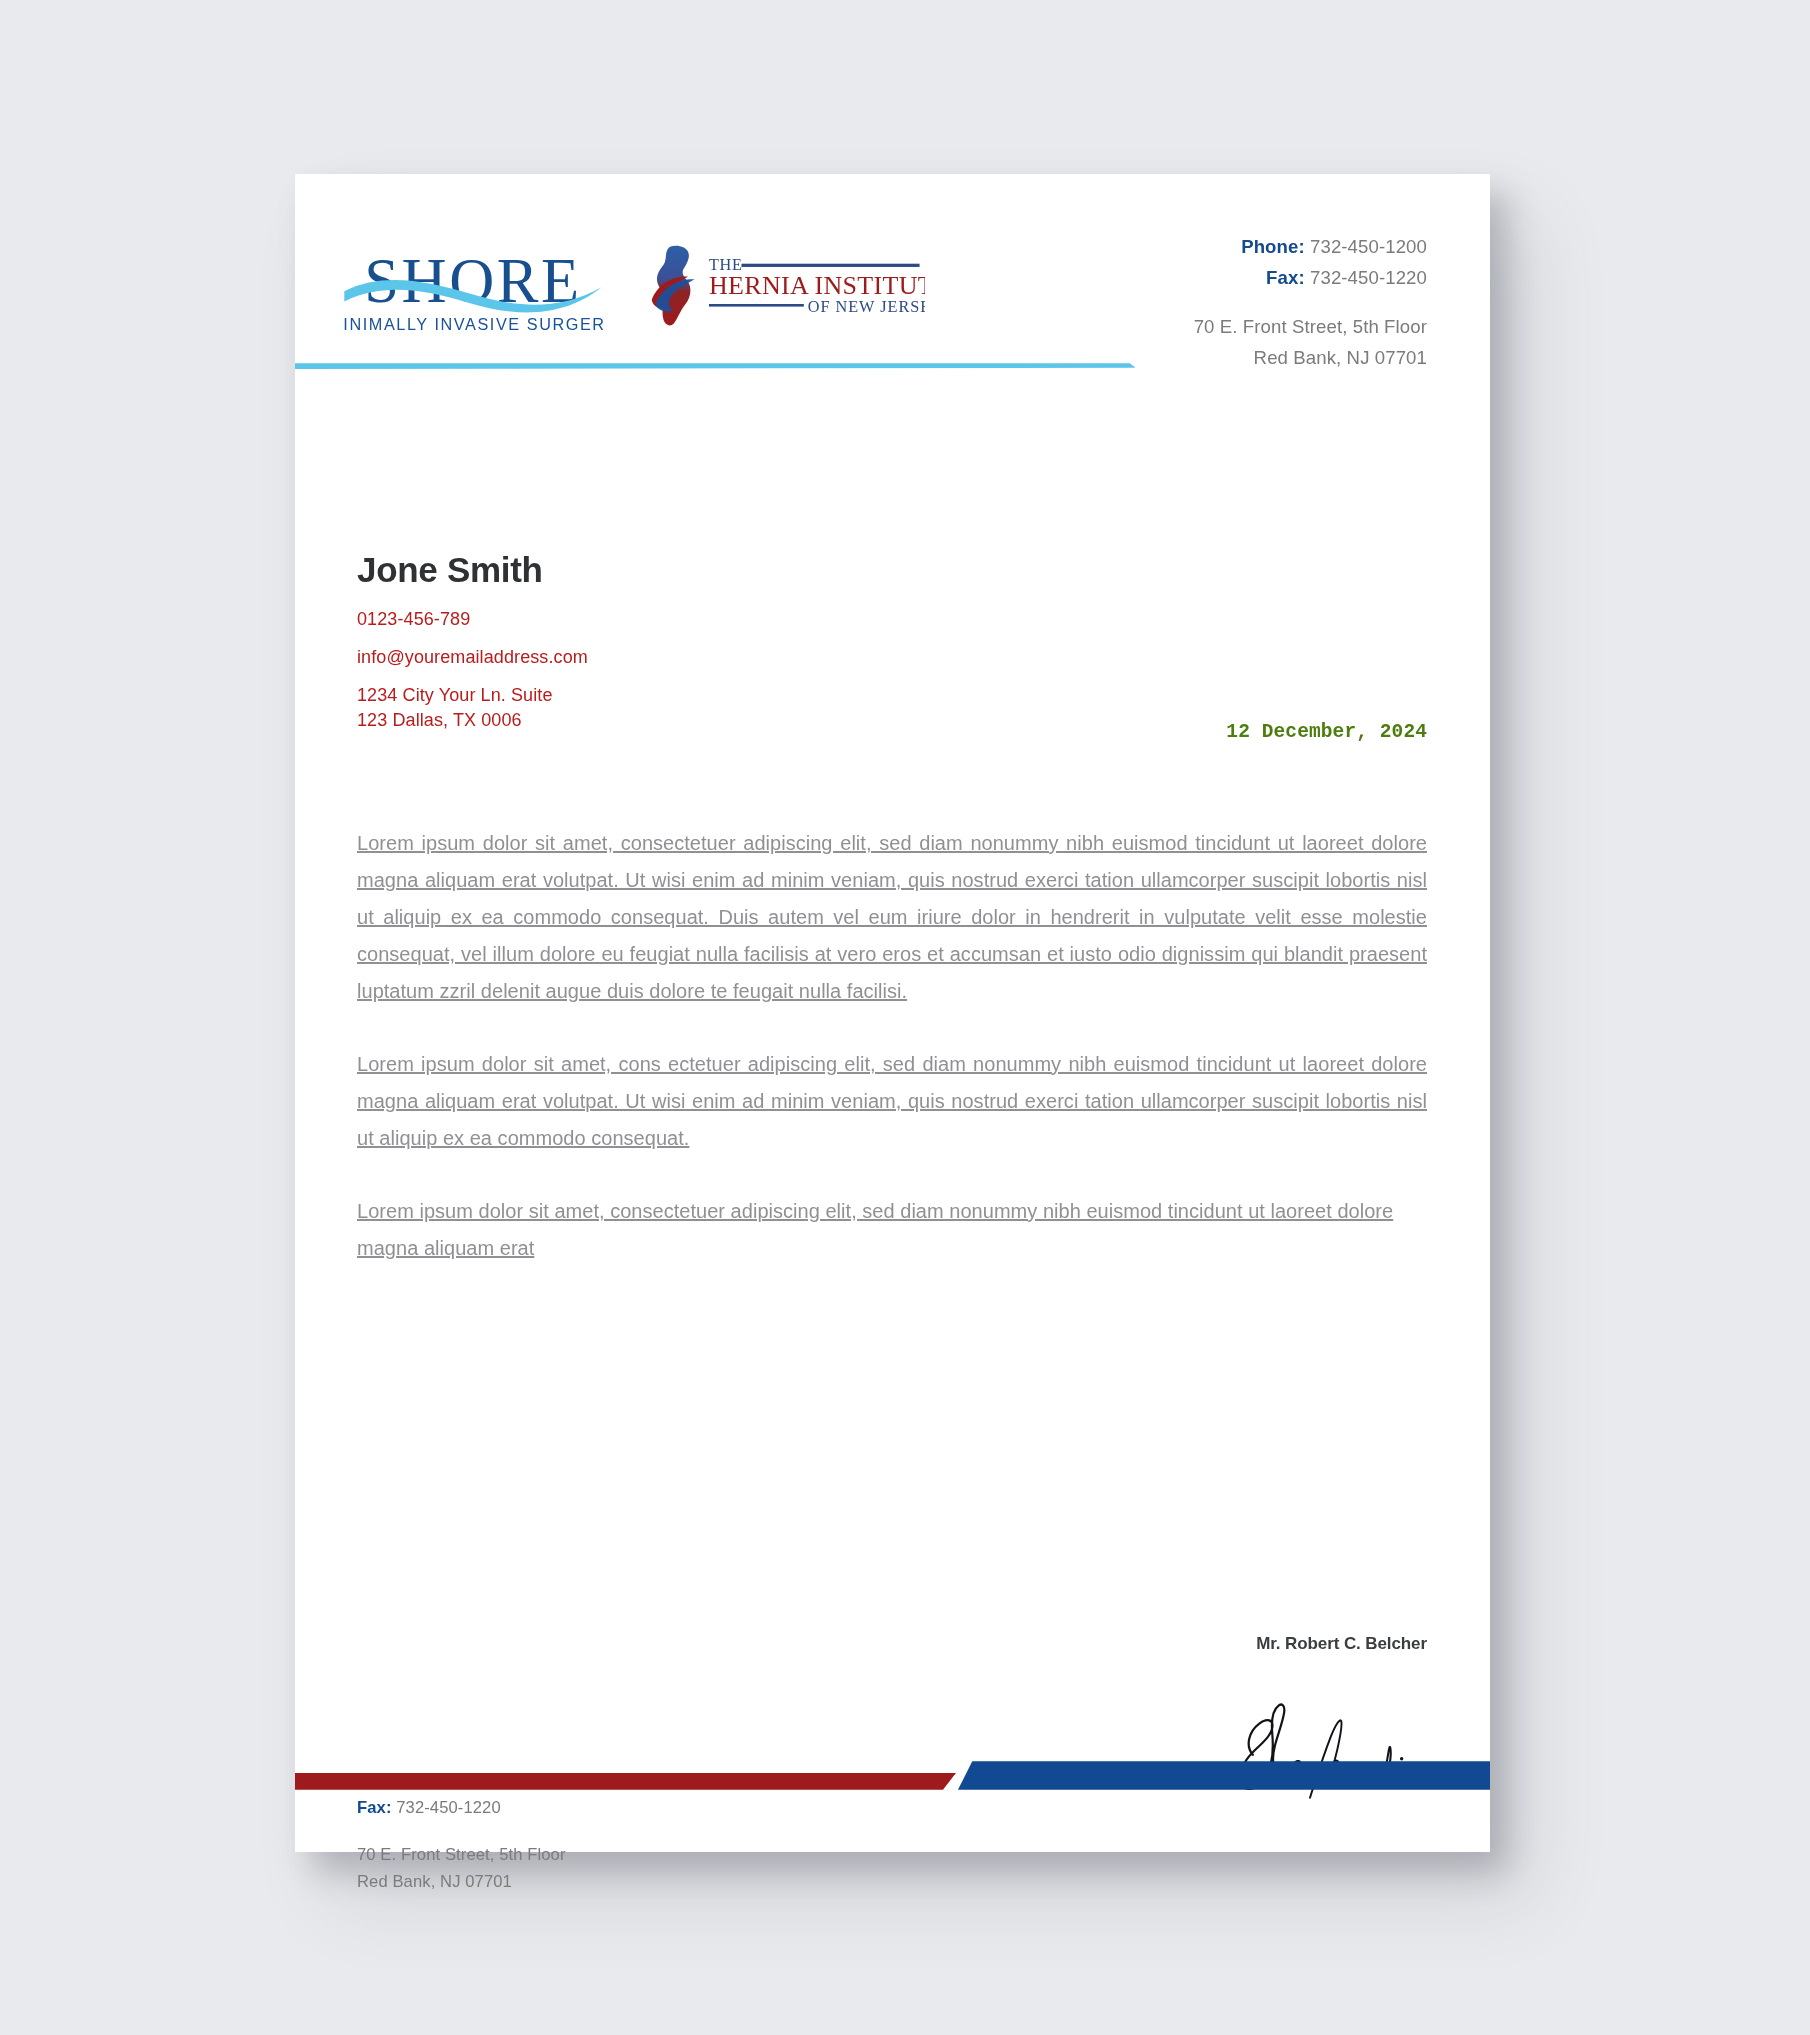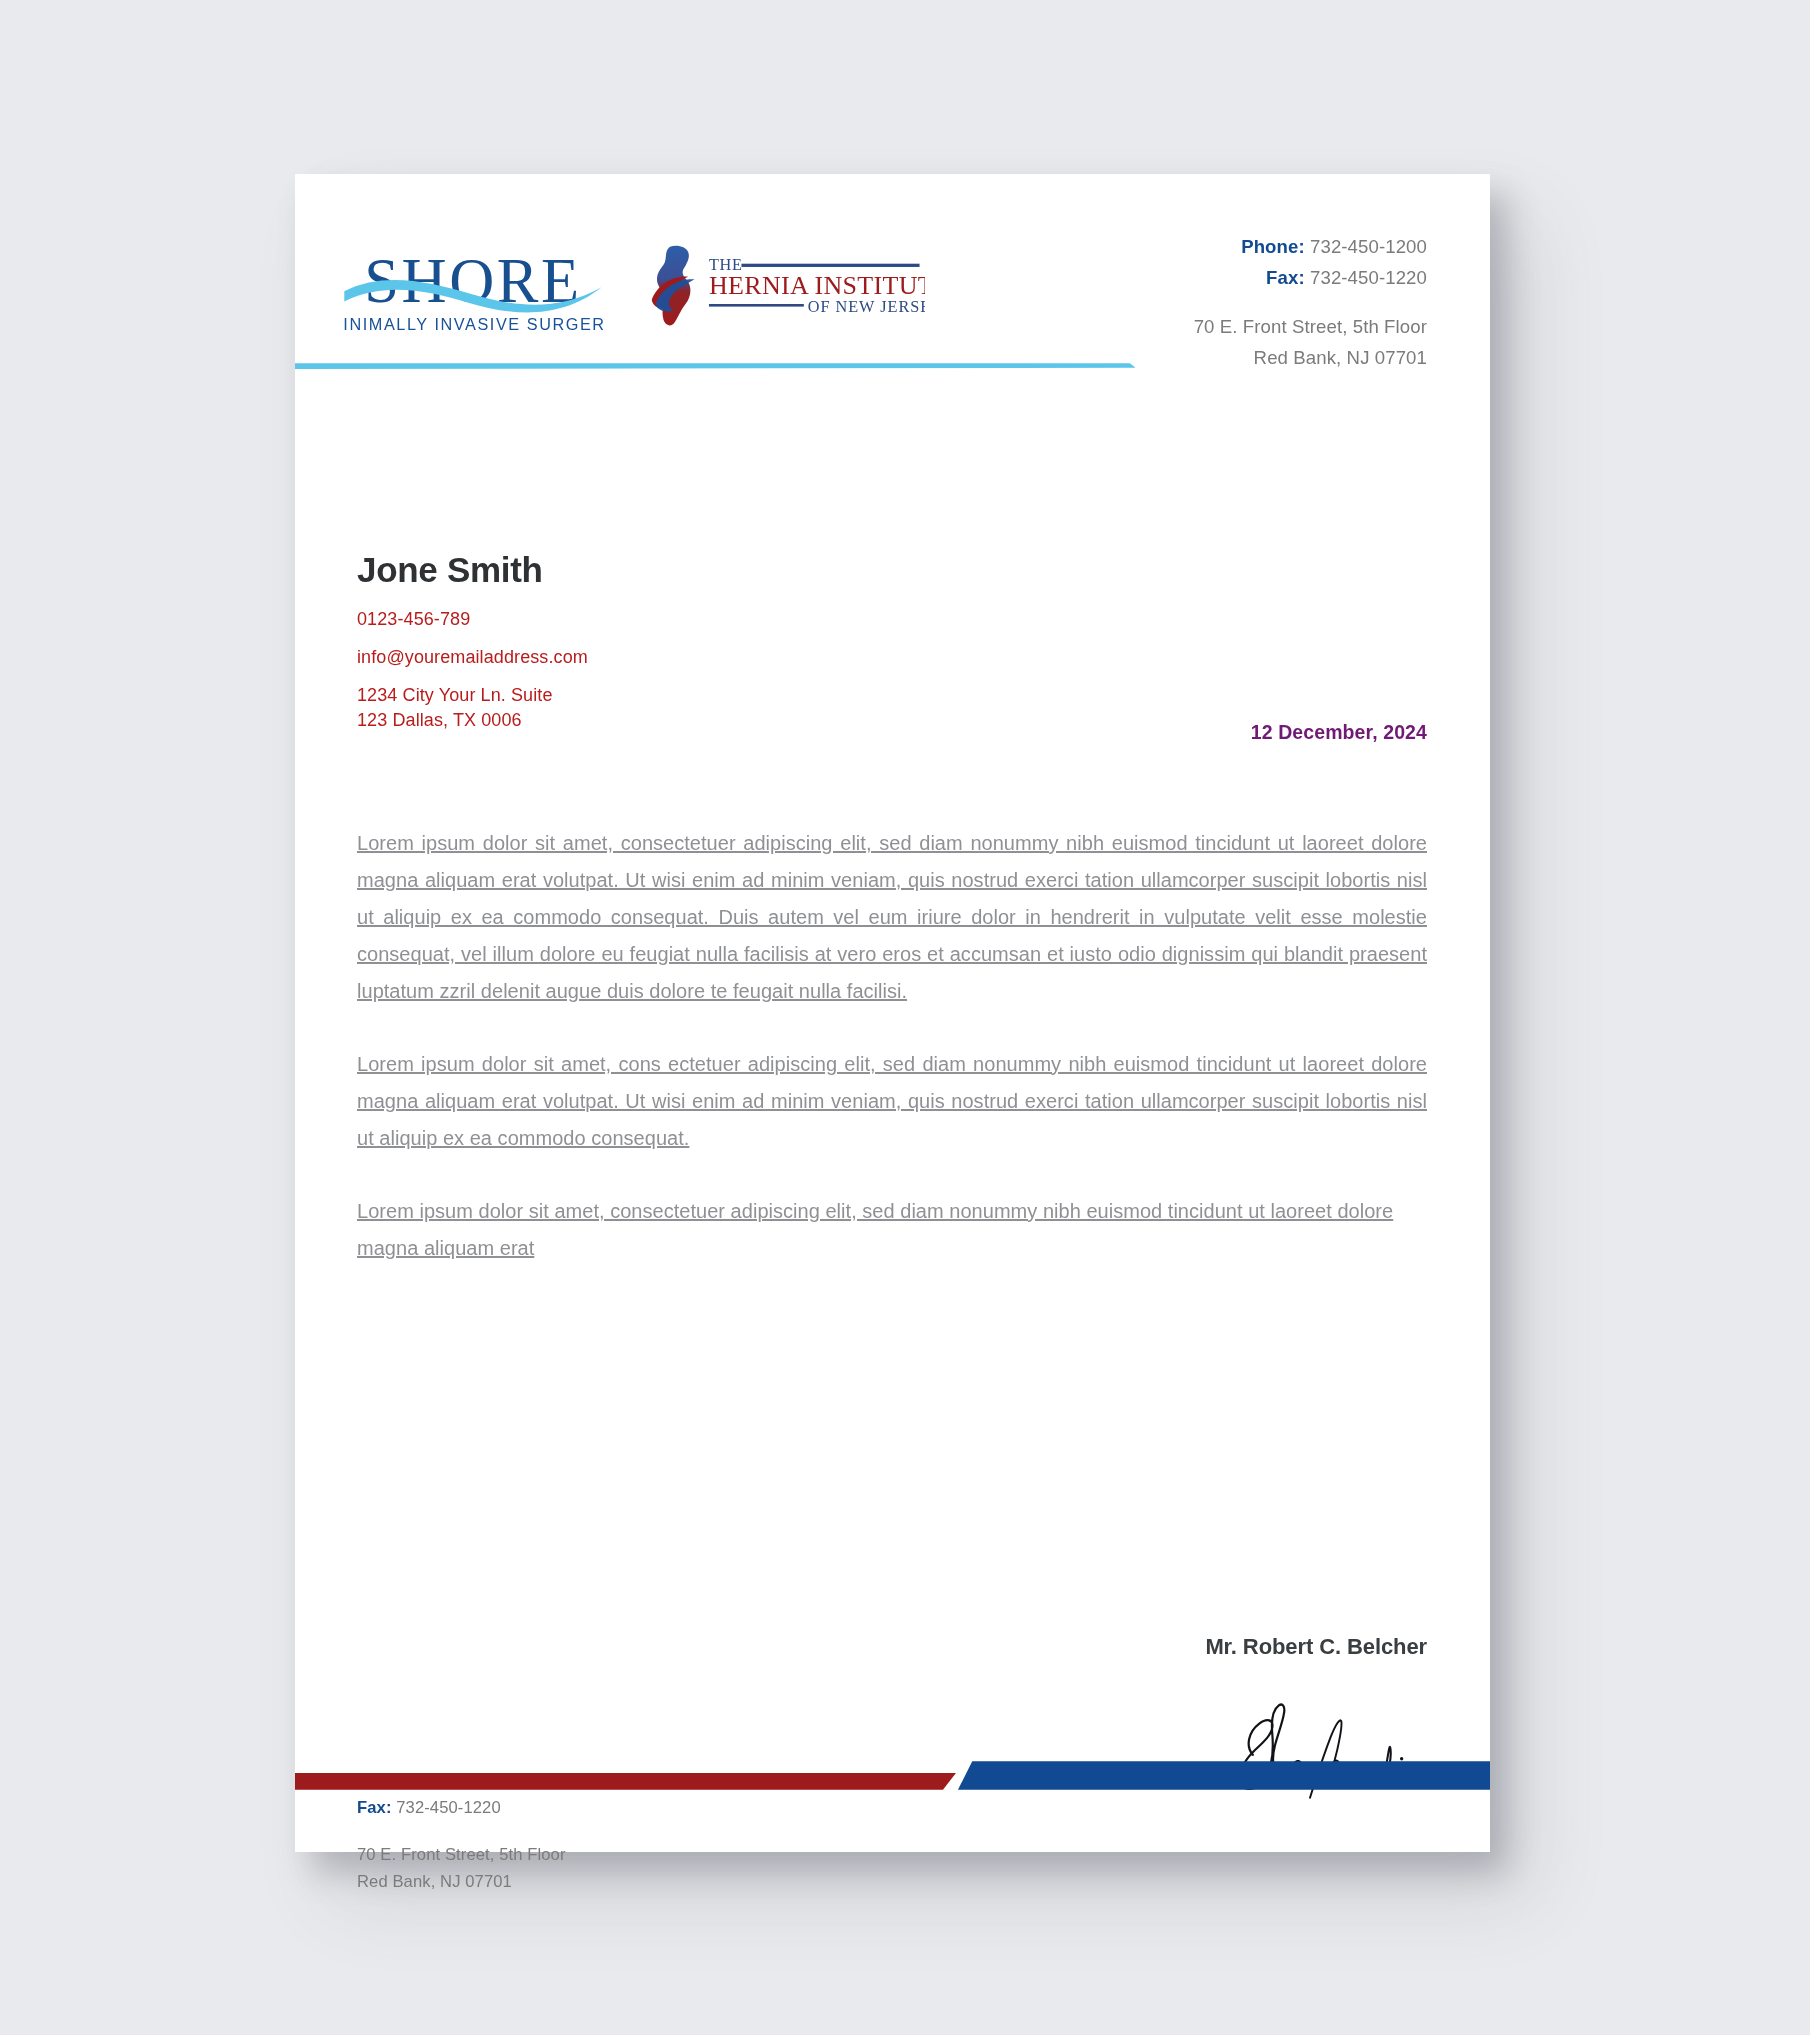--- a/index.html
+++ b/index.html
@@ -110,23 +110,24 @@
     letter-spacing: 0.1px;
   }
   .rec-line.tight { margin-bottom: 0; }
 
   #date {
     position: absolute;
     right: 63px;
     top: 547px;
     font-size: 19.5px;
     font-weight: bold;
-    color: #701a75;
+    color: #4d7c0f;
     letter-spacing: 0.1px;
     white-space: nowrap;
+    font-family: Liberation Mono, monospace;
   }
 
   #letter-body {
     position: absolute;
     left: 62px;
     top: 651px;
     width: 1070px;
   }
   .para {
     font-size: 20px;
@@ -137,21 +138,21 @@
     letter-spacing: 0.03px;
     text-decoration: underline;
   }
   .para:last-child { text-align: left; margin-bottom: 0; }
 
   
   #sign-name {
     position: absolute;
     right: 63px;
     top: 1460px;
-    font-size: 22px;
+    font-size: 17px;
     font-weight: bold;
     color: #3b3e41;
     letter-spacing: -0.1px;
     white-space: nowrap;
   }
   #signature {
     position: absolute;
     right: 76px;
     top: 1508px;
     width: 195px;

